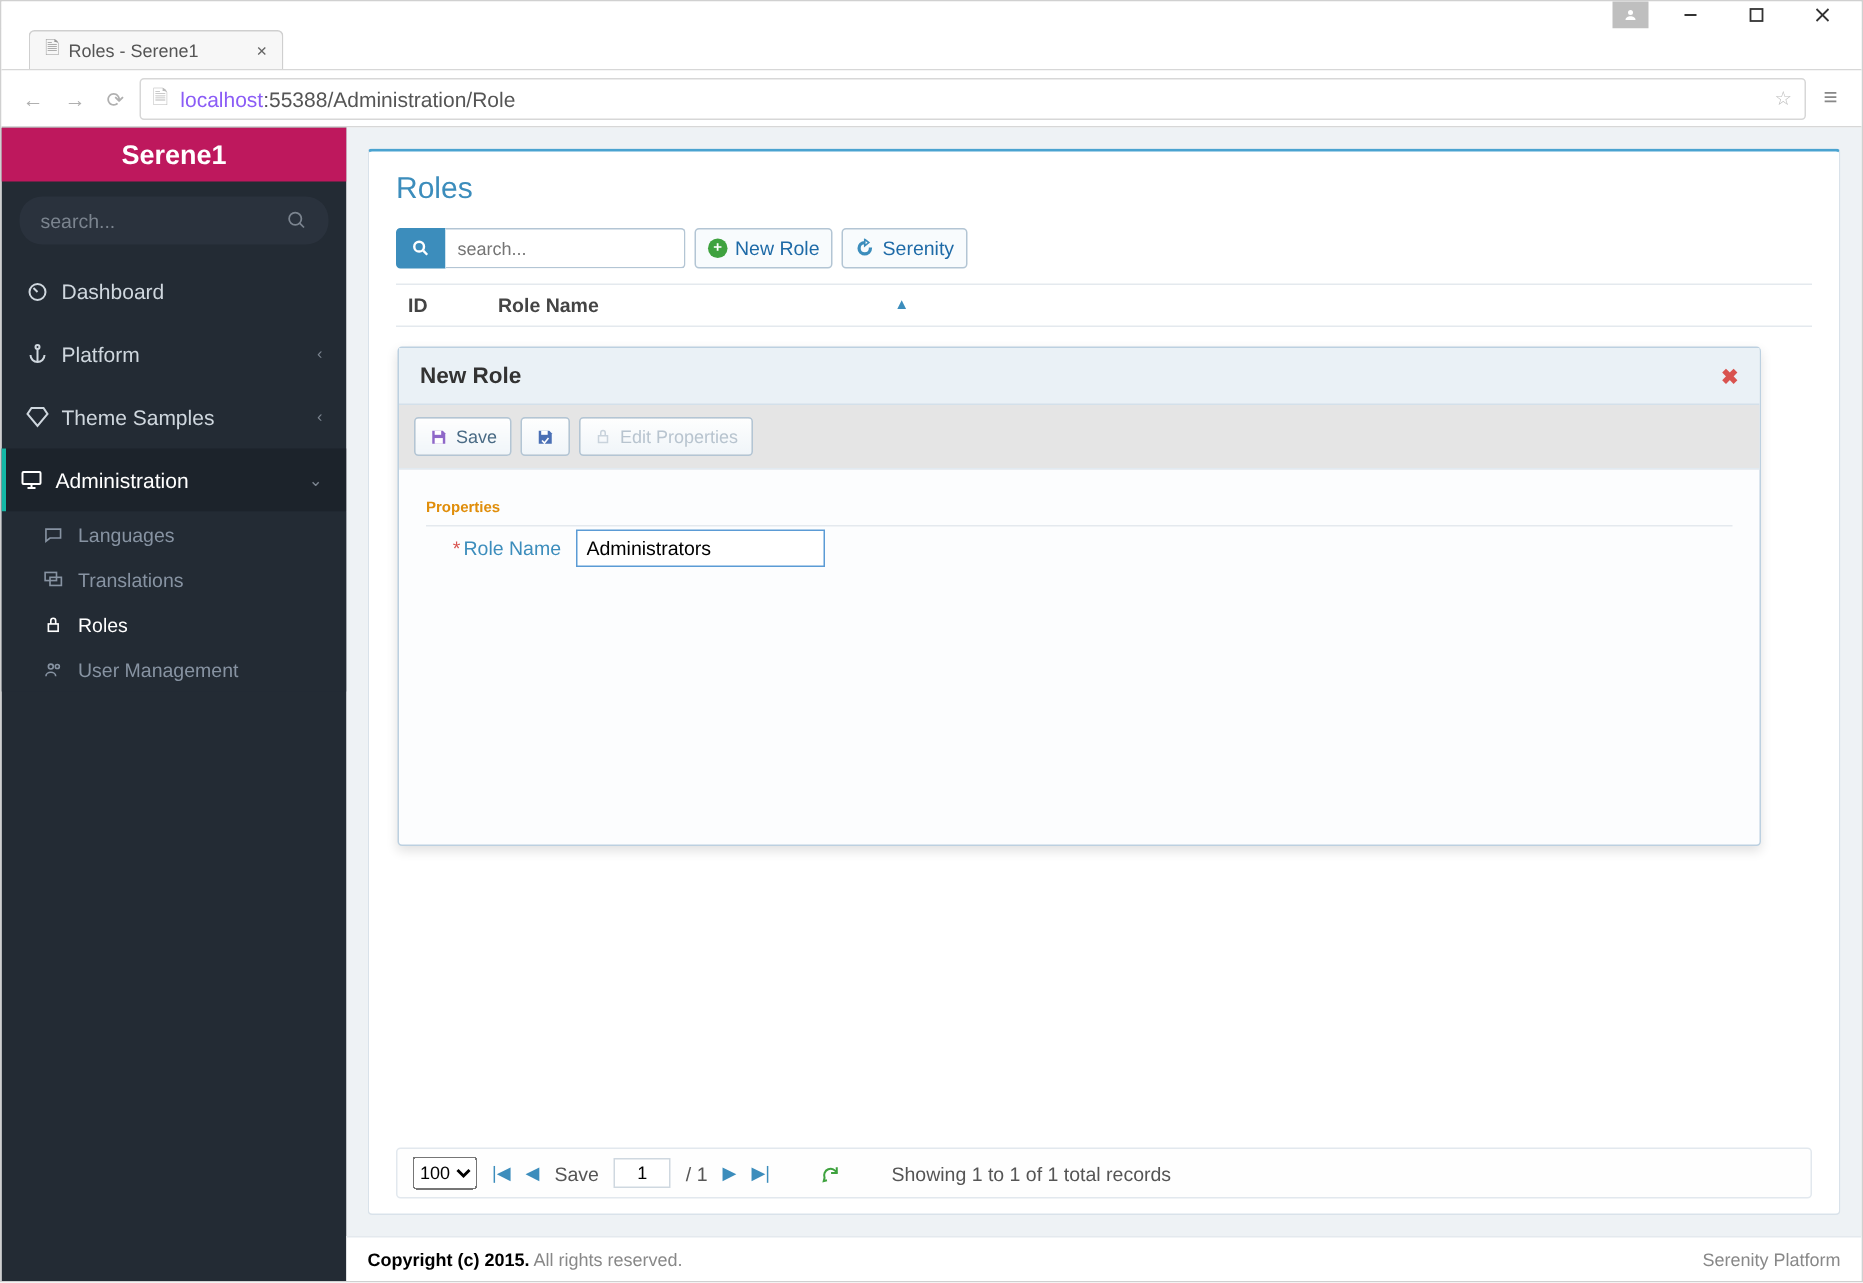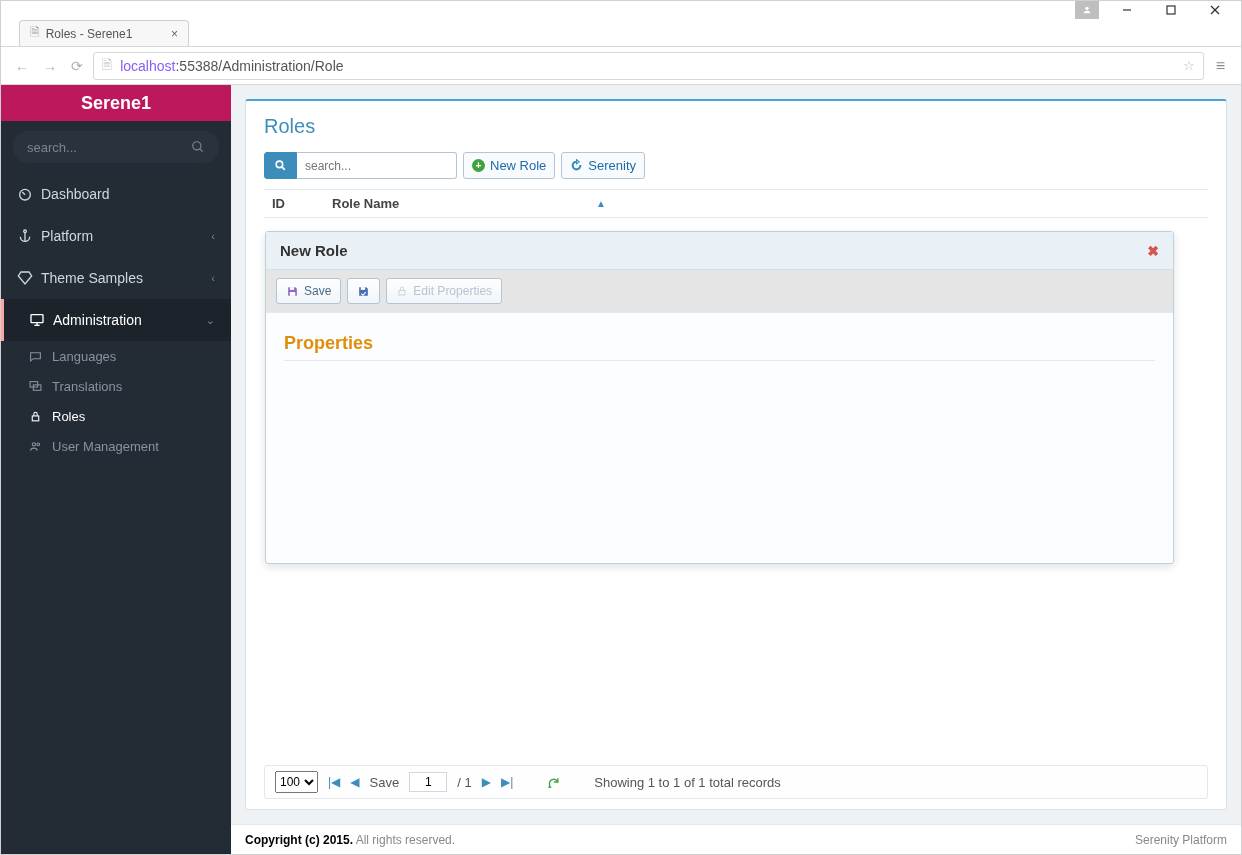--- a/index.html
+++ b/index.html
@@ -25,21 +25,21 @@
 .brand{height:36px;background:#be185d;color:#fff;font-size:18px;font-weight:700;display:flex;align-items:center;justify-content:center}
 .sidebar-search{padding:10px 12px}
 .search-wrap{background:#2a323d;border-radius:15px;height:32px;display:flex;align-items:center;padding:0 14px;justify-content:space-between}
 .search-wrap input{background:transparent;border:none;color:#aab2bb;font-size:13px;outline:none;width:80%}
 .search-wrap input::placeholder{color:#7b848f}
 .search-wrap .search-icon{color:#7b848f}
 .menu{list-style:none}
 .menu li{height:42px;display:flex;align-items:center;padding:0 16px;gap:12px;color:#cfd7de;font-size:14px;justify-content:space-between}
 .menu li .left{display:flex;align-items:center;gap:8px}
 .menu li .chev{color:#7b848f;font-size:11px}
-.menu li.group-active{background:#1c232b;color:#fff;border-left:3px solid #fca5a5;padding-left:25px}
+.menu li.group-active{background:#1c232b;color:#fff;border-left:3px solid #14b8a6;padding-left:9px}
 .submenu{list-style:none;background:#232b34}
 .submenu li{height:30px;display:flex;align-items:center;padding-left:28px;gap:10px;font-size:13px;color:#8793a2}
 .submenu li.active{color:#fff}
 .content-wrap{flex:1;display:flex;flex-direction:column;background:#eef2f5}
 .topbar{height:44px;background:#4aa3d0;display:flex;align-items:center;padding:0 16px;justify-content:space-between;color:#fff}
 .topbar .toggle{font-size:14px}
 .topbar .right{display:flex;align-items:center;gap:16px;font-size:13px}
 .main-area{flex:1;padding:14px;display:flex;flex-direction:column;position:relative}
 .panel{background:#fff;border:1px solid #d9e2ea;border-radius:3px;border-top:2px solid #4aa3d0;flex:1;display:flex;flex-direction:column;padding:14px 18px 10px 18px;position:relative}
 .panel-title{color:#3c8dbc;font-size:20px;font-weight:400;margin-bottom:14px}
@@ -59,21 +59,21 @@
 .dialog{position:absolute;left:19px;right:52px;top:130px;background:#fcfdfe;border:1px solid #bcd0e0;border-radius:3px;box-shadow:0 3px 8px rgba(0,0,0,0.12)}
 .dialog-head{height:38px;background:#eaf1f6;border-bottom:1px solid #d3e0ea;display:flex;align-items:center;padding:0 14px;justify-content:space-between}
 .dialog-head .title{font-size:15px;font-weight:600;color:#333}
 .dialog-head .close{color:#d9534f;font-weight:bold;font-size:14px}
 .dialog-toolbar{padding:8px 10px;background:#e5e5e5;border-bottom:1px solid #e1eaf1;display:flex;gap:6px}
 .dlg-btn{height:26px;border:1px solid #b3c5d4;border-radius:3px;background:linear-gradient(#fefefe,#f0f5f9);display:flex;align-items:center;padding:0 9px;gap:5px;font-size:12px;color:#4a6b85}
 .dlg-btn.disabled{color:#b8c4cf}
 .dlg-btn .disk{color:#9b59b6}
 .dlg-btn .diskx{color:#6a5acd}
 .dlg-body{padding:14px 18px 28px 18px;min-height:250px}
-.prop-header{color:#e08e0b;font-weight:600;font-size:18px;border-bottom:1px solid #e4e9ee;padding:6px 0;margin-bottom:2px}
+.prop-header{color:#e08e0b;font-weight:600;font-size:10px;border-bottom:1px solid #e4e9ee;padding:6px 0;margin-bottom:2px}
 .form-row{display:flex;align-items:center;gap:10px}
 .form-row label{width:90px;text-align:right;color:#3c8dbc;font-size:13px}
 .form-row .req{color:#d9534f;margin-right:2px}
 .form-row input{width:166px;height:25px;border:1px solid #5b9bd5;padding:0 6px;font-size:13px;outline:none}
 .pager{height:34px;background:#fefefe;border:1px solid #e2e8ee;border-radius:3px;display:flex;align-items:center;padding:0 10px;gap:10px;font-size:13px;color:#555;margin-top:auto}
 .pager select{height:22px;font-size:12px}
 .pager .nav-ic{color:#3c8dbc;font-size:12px}
 .pager .page-input{width:38px;height:20px;border:1px solid #cfd8e0;text-align:center;font-size:12px}
 .pager .refresh-ic{color:#3fa23f}
 .footer{height:30px;background:#fff;border-top:1px solid #e4e9ee;display:flex;align-items:center;justify-content:space-between;padding:0 14px;font-size:12px;color:#888}
@@ -307,20 +307,24 @@
                   <svg width="12" height="12" viewBox="0 0 24 24" fill="none" stroke="#c9d3dc" stroke-width="2">
                       <rect x="6" y="11" width="12" height="9"></rect>
                       <path d="M9 11V7a3 3 0 016 0v4"></path>
                     </svg>
                 </span>
                 <span>Edit Properties</span>
               </div>
             </div>
             <div class="dlg-body">
               <div class="prop-header">Properties</div>
+              <div class="form-row">
+                <label><span class="req">*</span><span>Role Name</span></label>
+                <input value="Administrators" style="">
+              </div>
             </div>
           </div>
 
           <div class="pager">
             <select><option>100</option></select>
             <span class="nav-ic">|◀</span>
             <span class="nav-ic">◀</span>
             <span>Save</span>
             <input class="page-input" value="1" style="">
             <span>/ 1</span>

